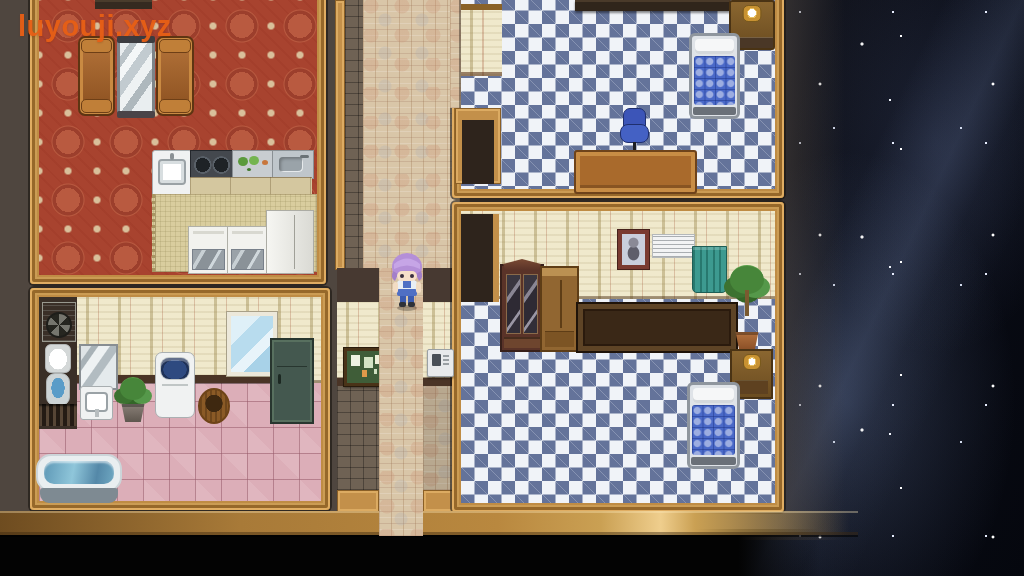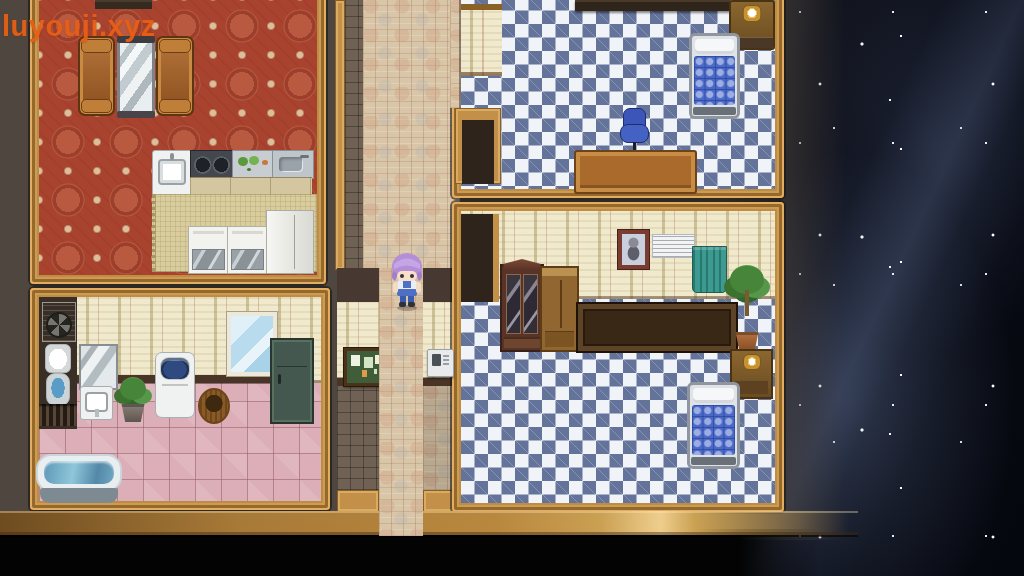--- a/index.html
+++ b/index.html
@@ -336,15 +336,15 @@
       <ellipse cx="18" cy="17" rx="15" ry="14" fill="#b48fd8"></ellipse>
       <path d="M4 21 q-3 7 2 10 l3-7 Z" fill="#a37fc9"></path>
       <path d="M32 21 q3 7 -2 10 l-3-7 Z" fill="#a37fc9"></path>
       <rect x="8" y="21" width="20" height="10" rx="5" fill="#f7dfc9"></rect>
       <circle cx="13" cy="26" r="2" fill="#3a2f3f"></circle>
       <circle cx="23" cy="26" r="2" fill="#3a2f3f"></circle>
       <path d="M5 14 q13-11 26 0 l0 5 q-13-7-26 0 Z" fill="#c6a5e6"></path>
     </svg>
   </div>
 
-  <div class="abs watermark" style="left:2px;top:10px;z-index:10;">luyouji.xyz</div>
+  <div class="abs watermark" style="left:18px;top:10px;z-index:10;">luyouji.xyz</div>
 
 </div>
 
 </body></html>

